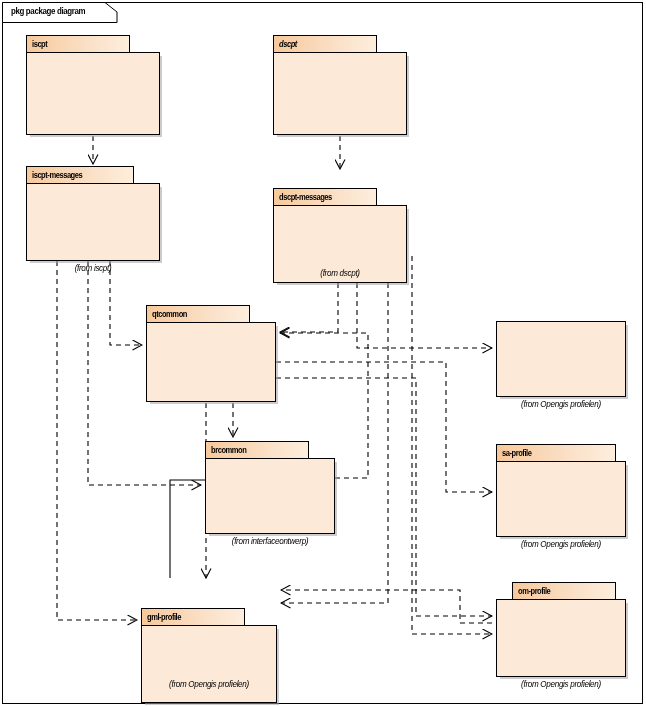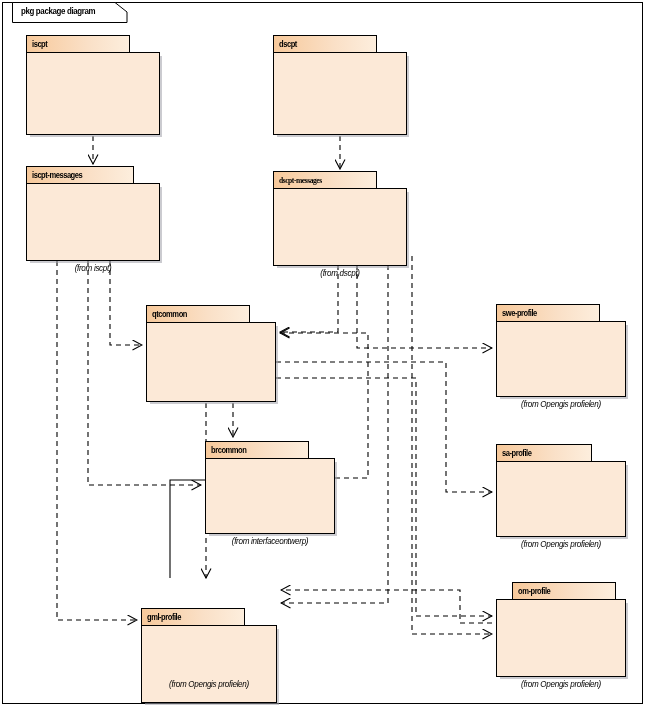--- a/index.html
+++ b/index.html
@@ -25,21 +25,21 @@
     position: absolute;
     left: 2px;
     top: 2px;
     width: 641px;
     height: 702px;
     border: 1px solid #000000;
     box-sizing: border-box;
   }
   .frame-tab {
     position: absolute;
-    left: 12px;
+    left: 2px;
     top: 2px;
     height: 20px;
     box-sizing: border-box;
   }
   .frame-tab-label {
     position: absolute;
     left: 9px;
     top: 4px;
     font-size: 9px;
     font-weight: bold;
@@ -165,61 +165,58 @@
   </svg>
 
   <div id="pkg-layer">
       <div class="pkg" style="left: 26px; top: 35px; width: 134px; height: 104px;">
         <div class="pkg-tab" style="width: 104px;">
           <div class="pkg-tab-label">iscpt</div>
         </div>
         <div class="pkg-body" style="width: 134px; height: 83px;"></div>
       </div>
       <div class="pkg" style="left: 273px; top: 35px; width: 134px; height: 100px;">
-        <div class="pkg-tab" style="width: 104px;">
+        <div class="pkg-tab" style="width: 104px; font-style: italic;">
           <div class="pkg-tab-label">dscpt</div>
         </div>
         <div class="pkg-body" style="width: 134px; height: 83px;"></div>
       </div>
       <div class="pkg" style="left: 26px; top: 166px; width: 134px; height: 95px;">
         <div class="pkg-tab" style="width: 108px;">
           <div class="pkg-tab-label">iscpt-messages</div>
         </div>
         <div class="pkg-body" style="width: 134px; height: 78px;"></div>
       </div>
       <div class="pkg-from" style="left: 26px; width: 134px; top: 263px;">(from iscpt)</div>
-      <div class="pkg" style="left: 273px; top: 171px; width: 134px; height: 95px; font-family: Liberation Serif, serif;">
+      <div class="pkg" style="left: 273px; top: 188px; width: 134px; height: 95px;">
         <div class="pkg-tab" style="width: 104px;">
           <div class="pkg-tab-label">dscpt-messages</div>
         </div>
         <div class="pkg-body" style="width: 134px; height: 78px;"></div>
       </div>
       <div class="pkg-from" style="left: 273px; width: 134px; top: 268px;">(from dscpt)</div>
       <div class="pkg" style="left: 146px; top: 305px; width: 130px; height: 97px;">
         <div class="pkg-tab" style="width: 104px; padding-left: 37px;">
           <div class="pkg-tab-label">qtcommon</div>
         </div>
         <div class="pkg-body" style="width: 130px; height: 80px;"></div>
       </div>
       <div class="pkg" style="left: 496px; top: 304px; width: 130px; height: 93px;">
-        <div class="pkg-tab" style="width: 104px;">
-          <div class="pkg-tab-label">swe-profile</div>
-        </div>
         <div class="pkg-body" style="width: 130px; height: 76px;"></div>
       </div>
       <div class="pkg-from" style="left: 496px; width: 130px; top: 399px;">(from Opengis profielen)</div>
       <div class="pkg" style="left: 205px; top: 441px; width: 130px; height: 93px; border-radius: 8px;">
         <div class="pkg-tab" style="width: 104px;">
           <div class="pkg-tab-label">brcommon</div>
         </div>
         <div class="pkg-body" style="width: 130px; height: 76px;"></div>
       </div>
       <div class="pkg-from" style="left: 205px; width: 130px; top: 536px;">(from interfaceontwerp)</div>
       <div class="pkg" style="left: 496px; top: 444px; width: 130px; height: 93px;">
-        <div class="pkg-tab" style="width: 96px;">
+        <div class="pkg-tab" style="width: 120px;">
           <div class="pkg-tab-label">sa-profile</div>
         </div>
         <div class="pkg-body" style="width: 130px; height: 76px;"></div>
       </div>
       <div class="pkg-from" style="left: 496px; width: 130px; top: 539px;">(from Opengis profielen)</div>
       <div class="pkg" style="left: 141px; top: 608px; width: 136px; height: 95px;">
         <div class="pkg-tab" style="width: 104px;">
           <div class="pkg-tab-label">gml-profile</div>
         </div>
         <div class="pkg-body" style="width: 136px; height: 78px;"></div>

